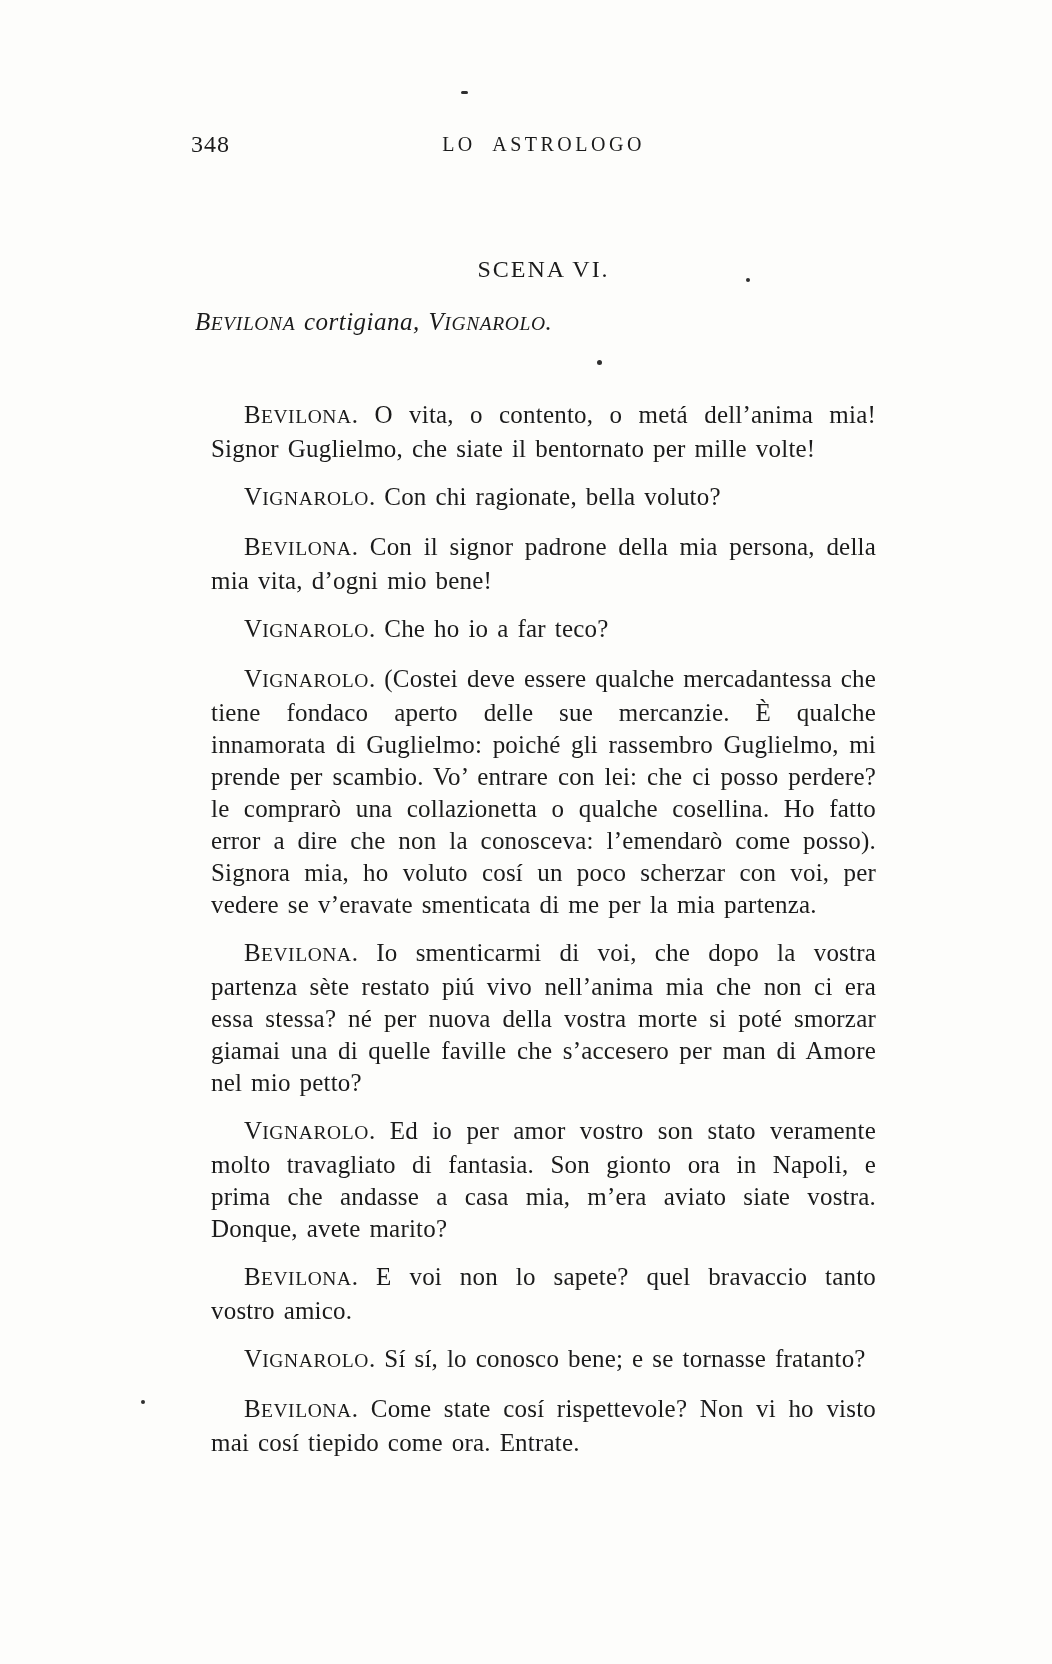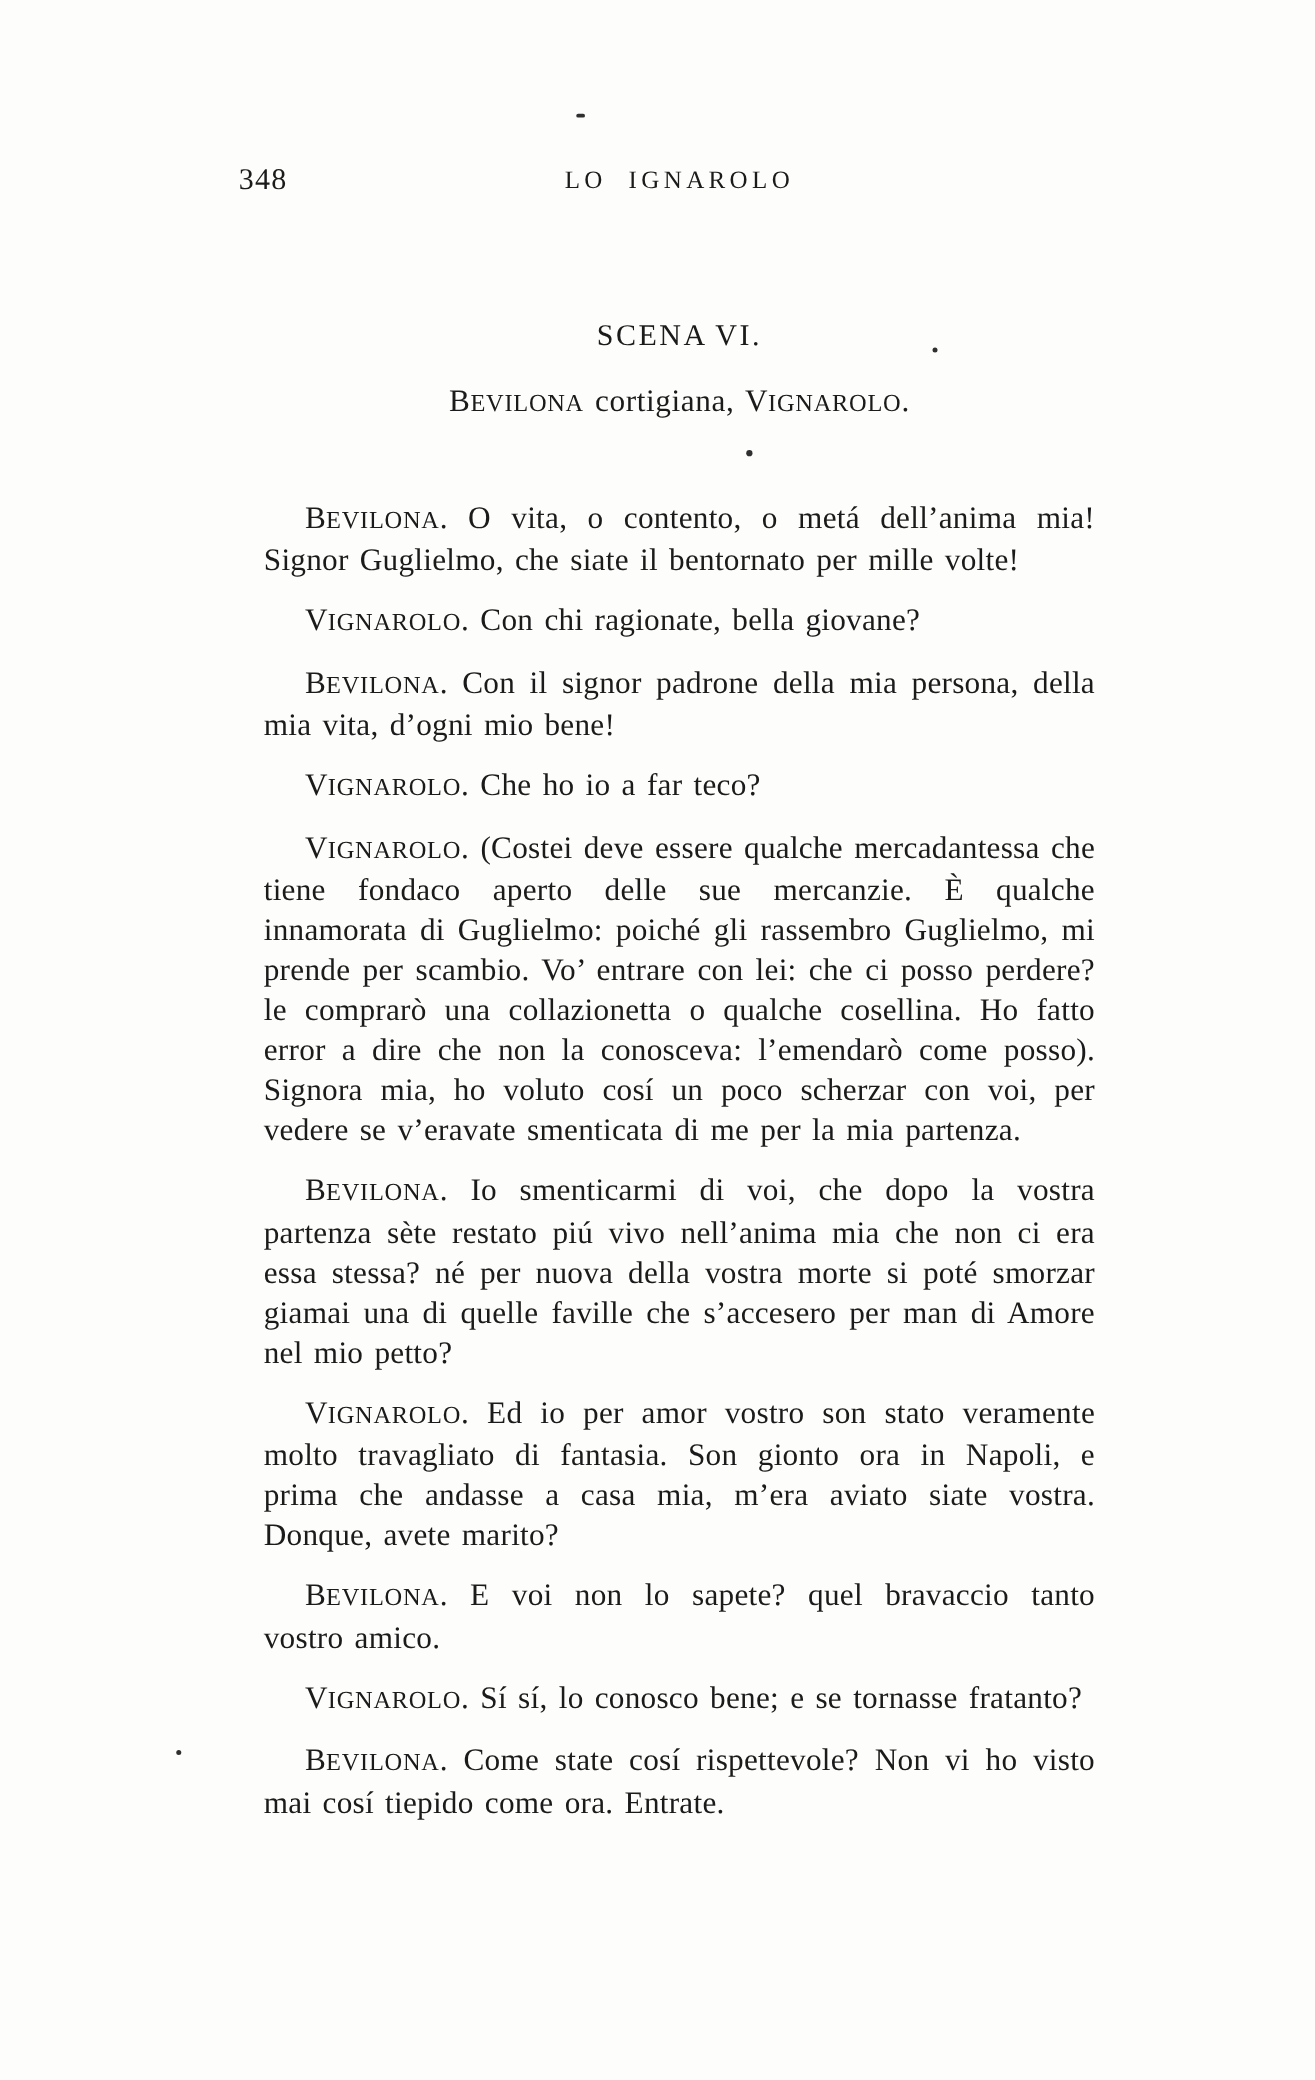--- a/index.html
+++ b/index.html
@@ -35,24 +35,24 @@
     position: absolute;
     top: 256px; left: 195px; width: 697px;
     text-align: center;
     font-size: 24px;
     letter-spacing: 2px;
   }
 
   .character-list {
     position: absolute;
     top: 308px; left: 195px; width: 697px;
-    text-align: center;
     font-size: 25px;
     letter-spacing: 0.5px;
     word-spacing: 2px;
+    font-style: italic;
   }
 
   .dialogue {
     position: absolute;
     top: 383px; left: 195px; width: 697px;
     font-size: 25px;
     line-height: 32px;
     word-spacing: 2.5px;
     letter-spacing: 0.2px;
   }
@@ -76,31 +76,31 @@
   .speck-3 { left: 597px; top: 360px; width: 5px; height: 5px; }
   .speck-4 { left: 141px; top: 1400px; width: 4px; height: 4px; }
 </style>
 </head>
 <body>
 
 <div class="page">
 
   <div class="header">
     <span class="page-number">348</span>
-    <div class="running-title">LO IGNAROLO</div>
+    <div class="running-title">LO ASTROLOGO</div>
   </div>
 
   <div class="scene-heading">SCENA VI.</div>
 
   <div class="character-list"><span><span>B</span><span class="sc-rest">EVILONA</span></span> cortigiana, <span><span>V</span><span class="sc-rest">IGNAROLO</span></span>.</div>
 
   <div class="dialogue">
   <p class="para"><span class="speaker"><span><span>B</span><span class="sc-rest">EVILONA</span></span></span><span class="speech">. O vita, o contento, o metá dell’anima mia! Signor Guglielmo, che siate il bentornato per mille volte!</span></p>
 
-  <p class="para"><span class="speaker"><span><span>V</span><span class="sc-rest">IGNAROLO</span></span></span><span class="speech">. Con chi ragionate, bella giovane?</span></p>
+  <p class="para"><span class="speaker"><span><span>V</span><span class="sc-rest">IGNAROLO</span></span></span><span class="speech">. Con chi ragionate, bella voluto?</span></p>
 
   <p class="para"><span class="speaker"><span><span>B</span><span class="sc-rest">EVILONA</span></span></span><span class="speech">. Con il signor padrone della mia persona, della mia vita, d’ogni mio bene!</span></p>
 
   <p class="para"><span class="speaker"><span><span>V</span><span class="sc-rest">IGNAROLO</span></span></span><span class="speech">. Che ho io a far teco?</span></p>
 
 
   <p class="para"><span class="speaker"><span><span>V</span><span class="sc-rest">IGNAROLO</span></span></span><span class="speech">. (Costei deve essere qualche mercadantessa che tiene fondaco aperto delle sue mercanzie. È qualche innamorata di Guglielmo: poiché gli rassembro Guglielmo, mi prende per scambio. Vo’ entrare con lei: che ci posso perdere? le comprarò una collazionetta o qualche cosellina. Ho fatto error a dire che non la conosceva: l’emendarò come posso). Signora mia, ho voluto cosí un poco scherzar con voi, per vedere se v’eravate smenticata di me per la mia partenza.</span></p>
 
   <p class="para"><span class="speaker"><span><span>B</span><span class="sc-rest">EVILONA</span></span></span><span class="speech">. Io smenticarmi di voi, che dopo la vostra partenza sète restato piú vivo nell’anima mia che non ci era essa stessa? né per nuova della vostra morte si poté smorzar giamai una di quelle faville che s’accesero per man di Amore nel mio petto?</span></p>
 

